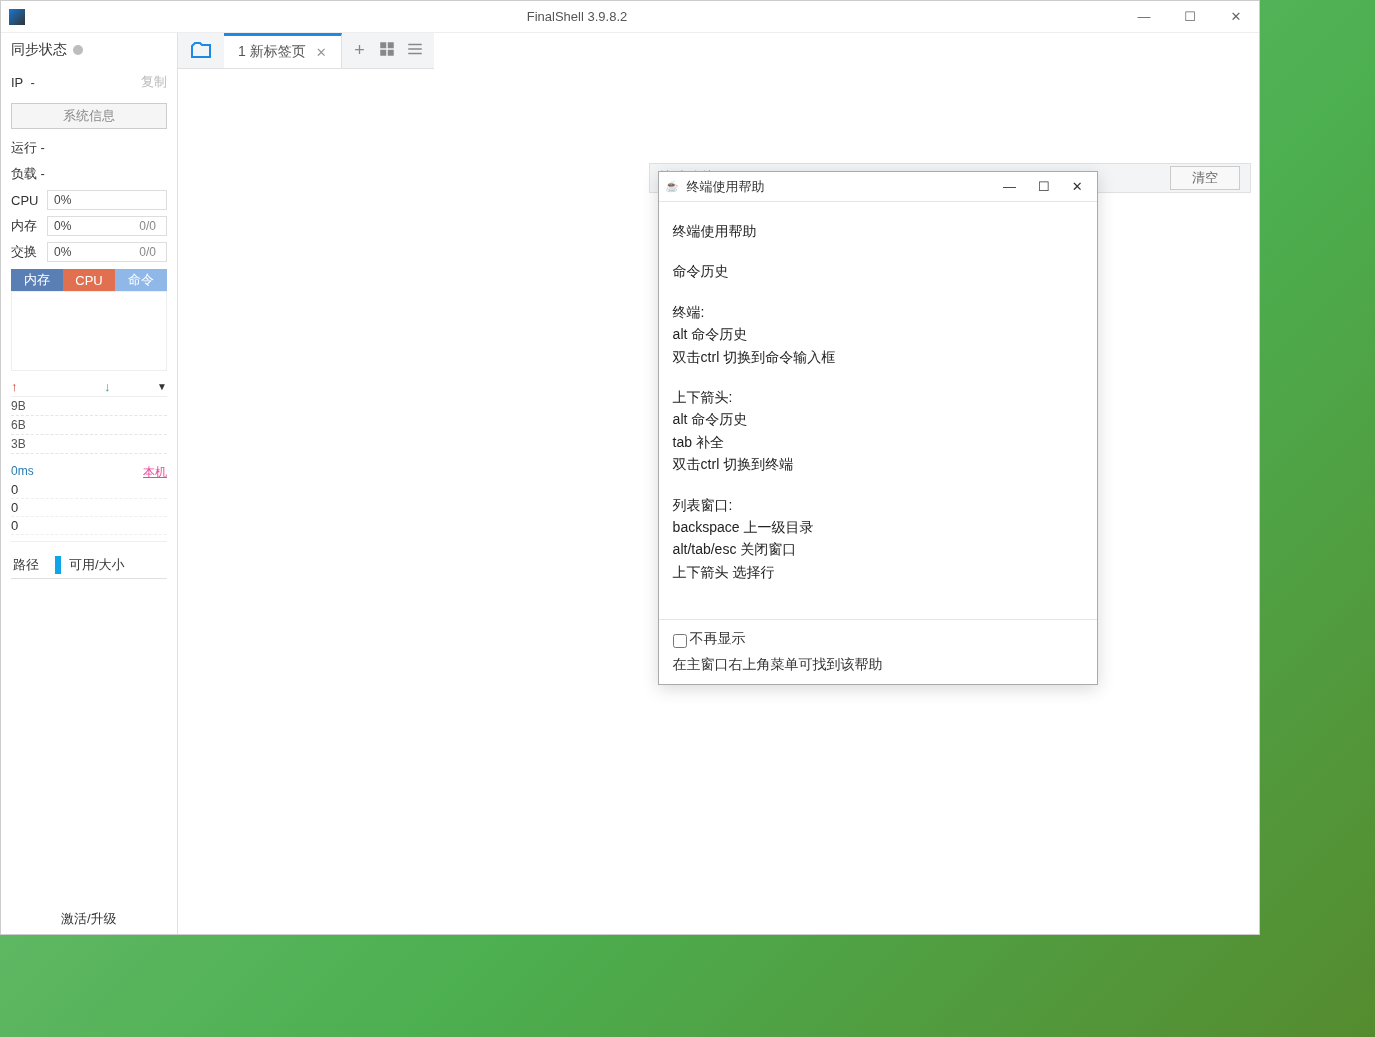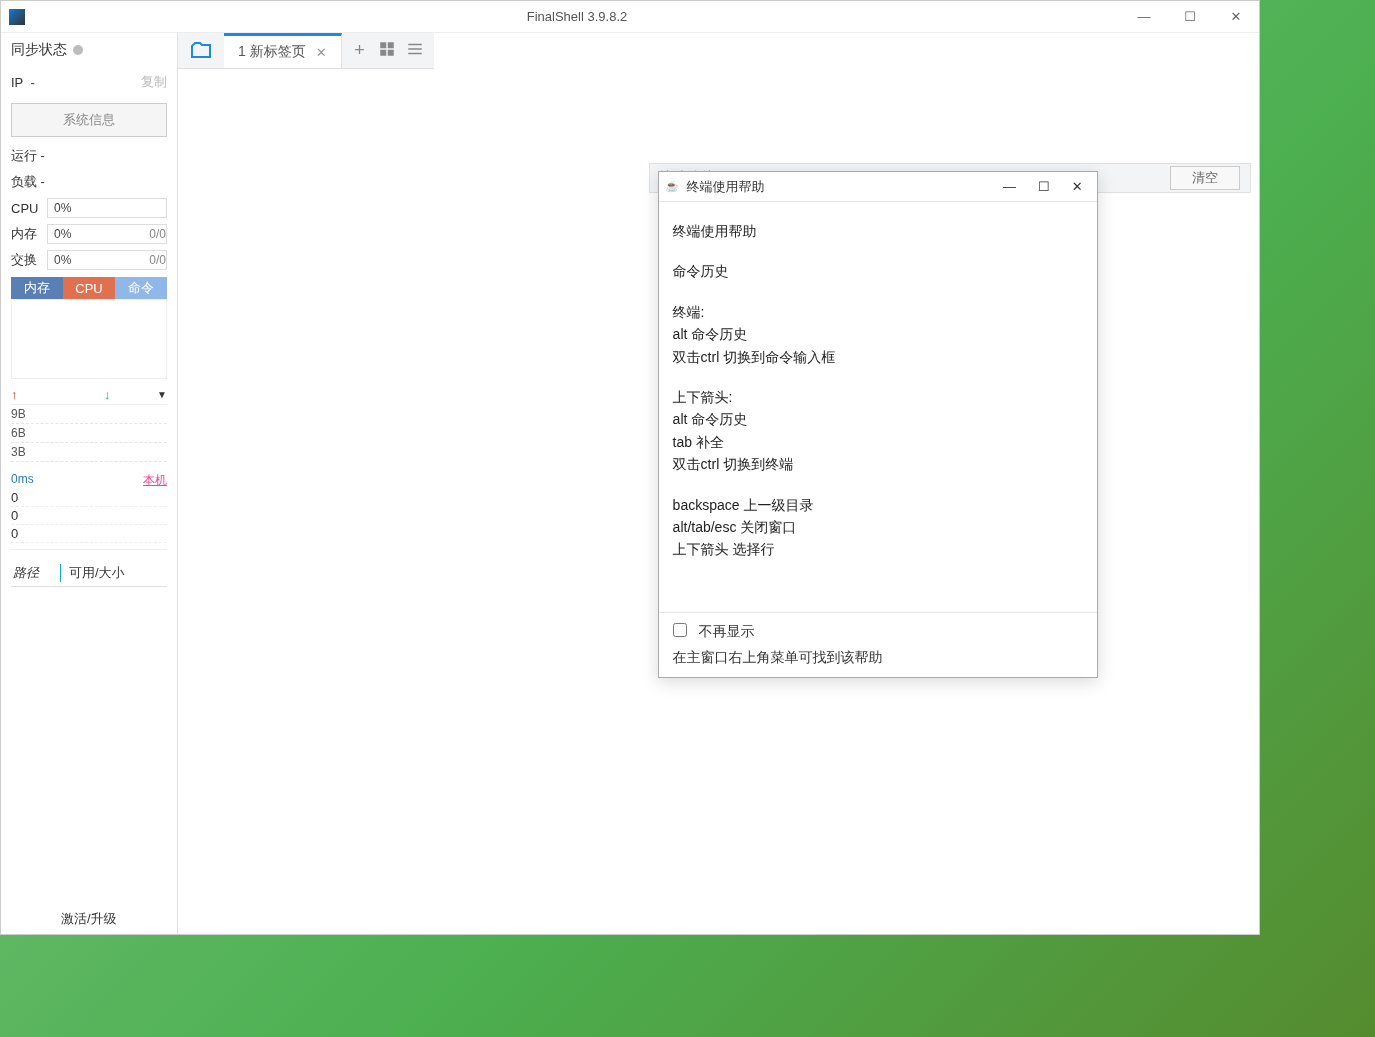--- a/index.html
+++ b/index.html
@@ -15,27 +15,27 @@
 
 .body-area { flex: 1; display: flex; overflow: hidden; }
 
 .sidebar { width: 177px; background: #fff; border-right: 1px solid #e0e0e0; display: flex; flex-direction: column; font-size: 13px; color: #333; }
 .sidebar .row { padding: 4px 10px; display: flex; align-items: center; }
 .sync-row { padding: 8px 10px; display: flex; align-items: center; gap: 6px; font-size: 14px; }
 .sync-dot { width: 10px; height: 10px; border-radius: 50%; background: #bdbdbd; }
 .ip-row { padding: 6px 10px; display: flex; justify-content: space-between; align-items: center; }
 .copy-link { color: #bbb; font-size: 13px; }
 
-.sys-btn { margin: 6px 10px; height: 34px; border: 1px solid #ccc; background: #f5f5f5; color: #888; font-size: 13px; display: flex; align-items: center; justify-content: center; }
+.sys-btn { margin: 6px 10px; height: 26px; border: 1px solid #ccc; background: #f5f5f5; color: #888; font-size: 13px; display: flex; align-items: center; justify-content: center; }
 
 .stat-row { padding: 3px 10px; display: flex; align-items: center; font-size: 13px; }
 .stat-label { width: 36px; }
 .stat-bar { flex: 1; height: 20px; border: 1px solid #ddd; position: relative; display: flex; align-items: center; }
 .stat-val { position: absolute; left: 6px; font-size: 12px; color: #444; }
-.stat-right { position: absolute; right: 0; font-size: 12px; color: #888; }
+.stat-right { position: absolute; right: 10px; font-size: 12px; color: #888; }
 
 .tabs-row { display: flex; margin: 4px 10px 0 10px; }
 .mtab { flex: 1; height: 22px; display: flex; align-items: center; justify-content: center; font-size: 13px; color: #fff; }
 .mtab.mem { background: #5a7fb5; }
 .mtab.cpu { background: #e07050; }
 .mtab.cmd { background: #8fb8e8; }
 .chart-area { margin: 0 10px; height: 80px; border: 1px solid #eee; background: #fff; }
 
 .net-row { margin: 8px 10px 0 10px; display: flex; align-items: center; justify-content: space-between; font-size: 13px; }
 .up-arrow { color: #c0392b; font-weight: bold; }
@@ -45,21 +45,21 @@
 .scale-area { margin: 2px 10px; border-top: 1px solid #eee; font-size: 12px; color: #555; }
 .scale-area div { padding: 2px 0; border-bottom: 1px dashed #e5e5e5; }
 
 .ping-row { margin: 8px 10px 0 10px; display: flex; justify-content: space-between; font-size: 12px; }
 .ping-val { color: #2a7ab0; }
 .local-label { color: #ec4899; text-decoration: underline; }
 .zero-area { margin: 0 10px; font-size: 13px; color: #333; border-bottom: 1px solid #eee; padding-bottom: 6px; }
 .zero-area div { padding: 1px 0; border-bottom: 1px dashed #eee; }
 
 .file-header { margin: 10px 10px 0 10px; padding: 4px 0; display: flex; font-size: 13px; border-bottom: 1px solid #e0e0e0; }
-.file-header .col1 { width: 50px; border-right: 1px solid #0ea5e9; padding-left: 2px; font-style: italic; }
+.file-header .col1 { width: 50px; border-right: 6px solid #0ea5e9; padding-left: 2px; }
 .file-header .col2 { padding-left: 8px; }
 .file-body { margin: 0 10px; flex: 1; }
 
 .activate { position: absolute; bottom: 6px; left: 60px; font-size: 13px; color: #333; }
 
 .main-area { flex: 1; background: #fff; display: flex; flex-direction: row; position: relative; }
 .tabbar { height: 36px; background: #f2f4f6; border-bottom: 1px solid #e0e0e0; display: flex; align-items: stretch; }
 .folder-btn { width: 46px; display: flex; align-items: center; justify-content: center; color: #1e88e5; font-size: 22px; }
 .tab { padding: 0 14px; display: flex; align-items: center; gap: 10px; background: #fff; border-top: 3px solid #1e88e5; border-right: 1px solid #e0e0e0; font-size: 14px; color: #555; }
 .tab .close { color: #999; font-size: 13px; }
@@ -74,21 +74,21 @@
 .dialog { position: absolute; top: 138px; left: 224px; width: 440px; background: #fff; border: 1px solid #aaa; box-shadow: 0 4px 16px rgba(0,0,0,0.15); display: flex; flex-direction: column; }
 .dialog-titlebar { height: 30px; display: flex; align-items: center; padding: 0 6px; border-bottom: 1px solid #e5e5e5; background: #fff; }
 .dialog-titlebar .java-icon { width: 16px; height: 16px; margin-right: 6px; display: flex; align-items: center; justify-content: center; font-size: 11px; }
 .dialog-titlebar .dtitle { font-size: 13px; color: #333; flex: 1; }
 .dialog-titlebar .dwin { display: flex; gap: 22px; padding-right: 8px; }
 .dialog-titlebar .dwin span { font-size: 13px; color: #333; }
 .dialog-body { padding: 18px 14px; font-size: 14px; color: #222; line-height: 1.6; min-height: 410px; }
 .dialog-body .para { margin-bottom: 18px; }
 .dialog-body .line { display: block; }
 .dialog-footer { border-top: 1px solid #e5e5e5; padding: 10px 14px; font-size: 14px; color: #333; }
-.dialog-footer .chk-row { display: flex; align-items: flex-start; gap: 12px; margin-bottom: 8px; }
+.dialog-footer .chk-row { display: flex; align-items: flex-end; gap: 3px; margin-bottom: 8px; }
 .dialog-footer input[type=checkbox] { width: 14px; height: 14px; }
 </style>
 </head>
 <body>
 
 <div class="main-window">
   <div class="titlebar">
     <div class="app-icon"></div>
     <div class="title">FinalShell 3.9.8.2</div>
     <div class="win-controls">
@@ -229,20 +229,21 @@
               <span class="line">alt 命令历史</span>
               <span class="line">双击ctrl 切换到命令输入框</span>
             </div>
             <div class="para">
               <span class="line">上下箭头:</span>
               <span class="line">alt 命令历史</span>
               <span class="line">tab 补全</span>
               <span class="line">双击ctrl 切换到终端</span>
             </div>
             <div class="para">
+              <span class="line">列表窗口:</span>
               <span class="line">backspace 上一级目录</span>
               <span class="line">alt/tab/esc 关闭窗口</span>
               <span class="line">上下箭头 选择行</span>
             </div>
           </div>
           <div class="dialog-footer">
             <div class="chk-row">
               <input type="checkbox" style="">
               <span>不再显示</span>
             </div>

